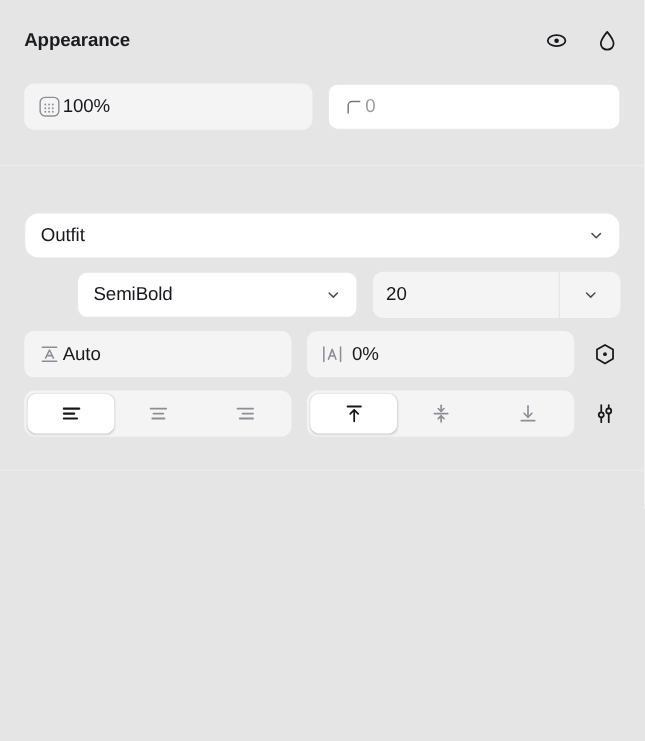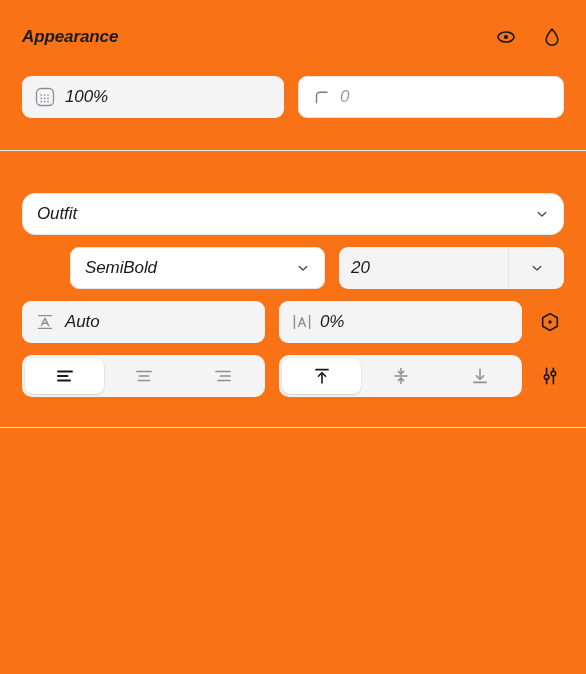--- a/index.html
+++ b/index.html
@@ -2,21 +2,21 @@
 <html><head>
 <meta charset="utf-8">
 <style>
   * { box-sizing: border-box; margin: 0; padding: 0; }
   html, body {
     width: 586px; height: 674px;
     background: #ffffff;
     font-family: "Liberation Sans", sans-serif;
     -webkit-font-smoothing: antialiased;
   }
-  .panel { width: 586px; height: 674px; position: relative; background:#f97316;font-style:italic; }
+  .panel { width: 586px; height: 674px; position: relative; background:#e5e5e5; }
 
   
   .section { padding: 0 22px; }
   .divider { height: 1px; background: #ececee; width: 100%; }
 
   .sec-head {
     display: flex; align-items: center;
     height: 34px;
   }
   .sec-title {
@@ -26,21 +26,21 @@
   .head-actions { margin-left: auto; display: flex; align-items: center; gap: 22px; }
 
   
   .row { display: flex; align-items: center; gap: 14px; }
   .field {
     height: 42px;
     background: #f4f4f5;
     border-radius: 9px;
     display: flex; align-items: center;
     padding: 0 12px;
-    gap: 9px;
+    gap: 1px;
     flex: 1 1 0;
     min-width: 0;
   }
   .field.outline {
     background: #ffffff;
     border: 1px solid #e6e6e8;
   }
   .field-value {
     font-size: 17px; color: #17191c; font-weight: 400;
     letter-spacing: -0.1px;

